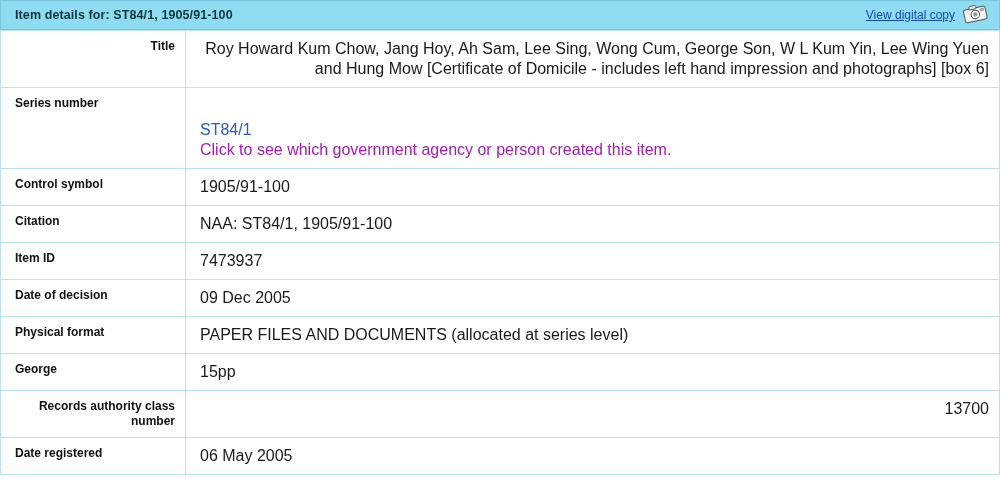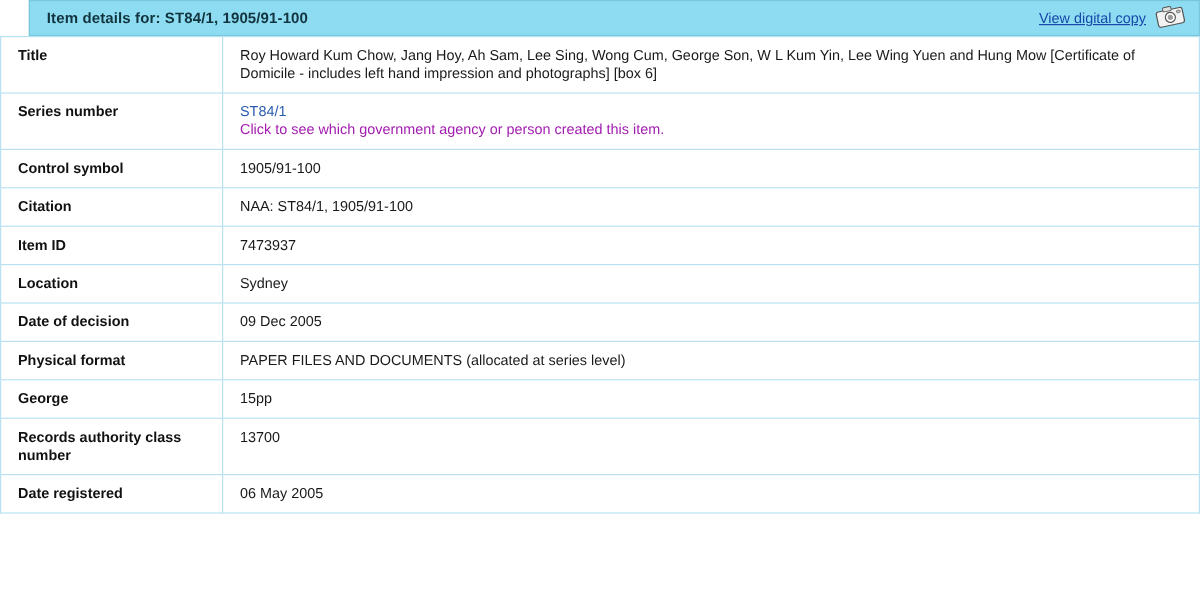--- a/index.html
+++ b/index.html
@@ -22,21 +22,20 @@
   .header-bar {
     background: #8ddcf2;
     border: 1px solid #7ac7dd;
     height: 30px;
     display: flex;
     align-items: center;
     justify-content: space-between;
     padding: 0 10px 0 14px;
     box-sizing: border-box;
     position: relative;
-    margin-left: 24px;
   }
   .header-title {
     font-weight: bold;
     font-size: 12.5px;
     color: #12343f;
     letter-spacing: 0.1px;
   }
   .header-right {
     display: flex;
     align-items: center;
@@ -67,36 +66,38 @@
     line-height: 1.25;
   }
   table.details td.label {
     width: 160px;
     font-weight: bold;
     font-size: 12px;
     color: #111111;
     padding-left: 14px;
   }
   table.details td.value {
-    font-size: 12px;
+    font-size: 16px;
     color: #1a1a1a;
     padding-left: 14px;
   }
   .series-link {
     color: #2a5db0;
     text-decoration: none;
     display: block;
+    margin-top: 24px;
   }
   .series-note {
     display: block;
     color: #a21caf;
   }
   .row-tall td {
     padding-top: 9px;
     padding-bottom: 9px;
+    text-align: right;
   }
 </style>
 </head>
 <body>
 
 <div class="page">
 
   <div class="header-bar">
     <span class="header-title">Item details for: ST84/1, 1905/91-100</span>
     <span class="header-right">
@@ -140,24 +141,20 @@
       <tr>
         <td class="label">Citation</td>
         <td class="value">NAA: ST84/1, 1905/91-100</td>
       </tr>
 
       <tr>
         <td class="label">Item ID</td>
         <td class="value">7473937</td>
       </tr>
 
-      <tr>
-        <td class="label">Location</td>
-        <td class="value">Sydney</td>
-      </tr>
 
 
       <tr>
         <td class="label">Date of decision</td>
         <td class="value">09 Dec 2005</td>
       </tr>
 
       <tr>
         <td class="label">Physical format</td>
         <td class="value">PAPER FILES AND DOCUMENTS (allocated at series level)</td>

